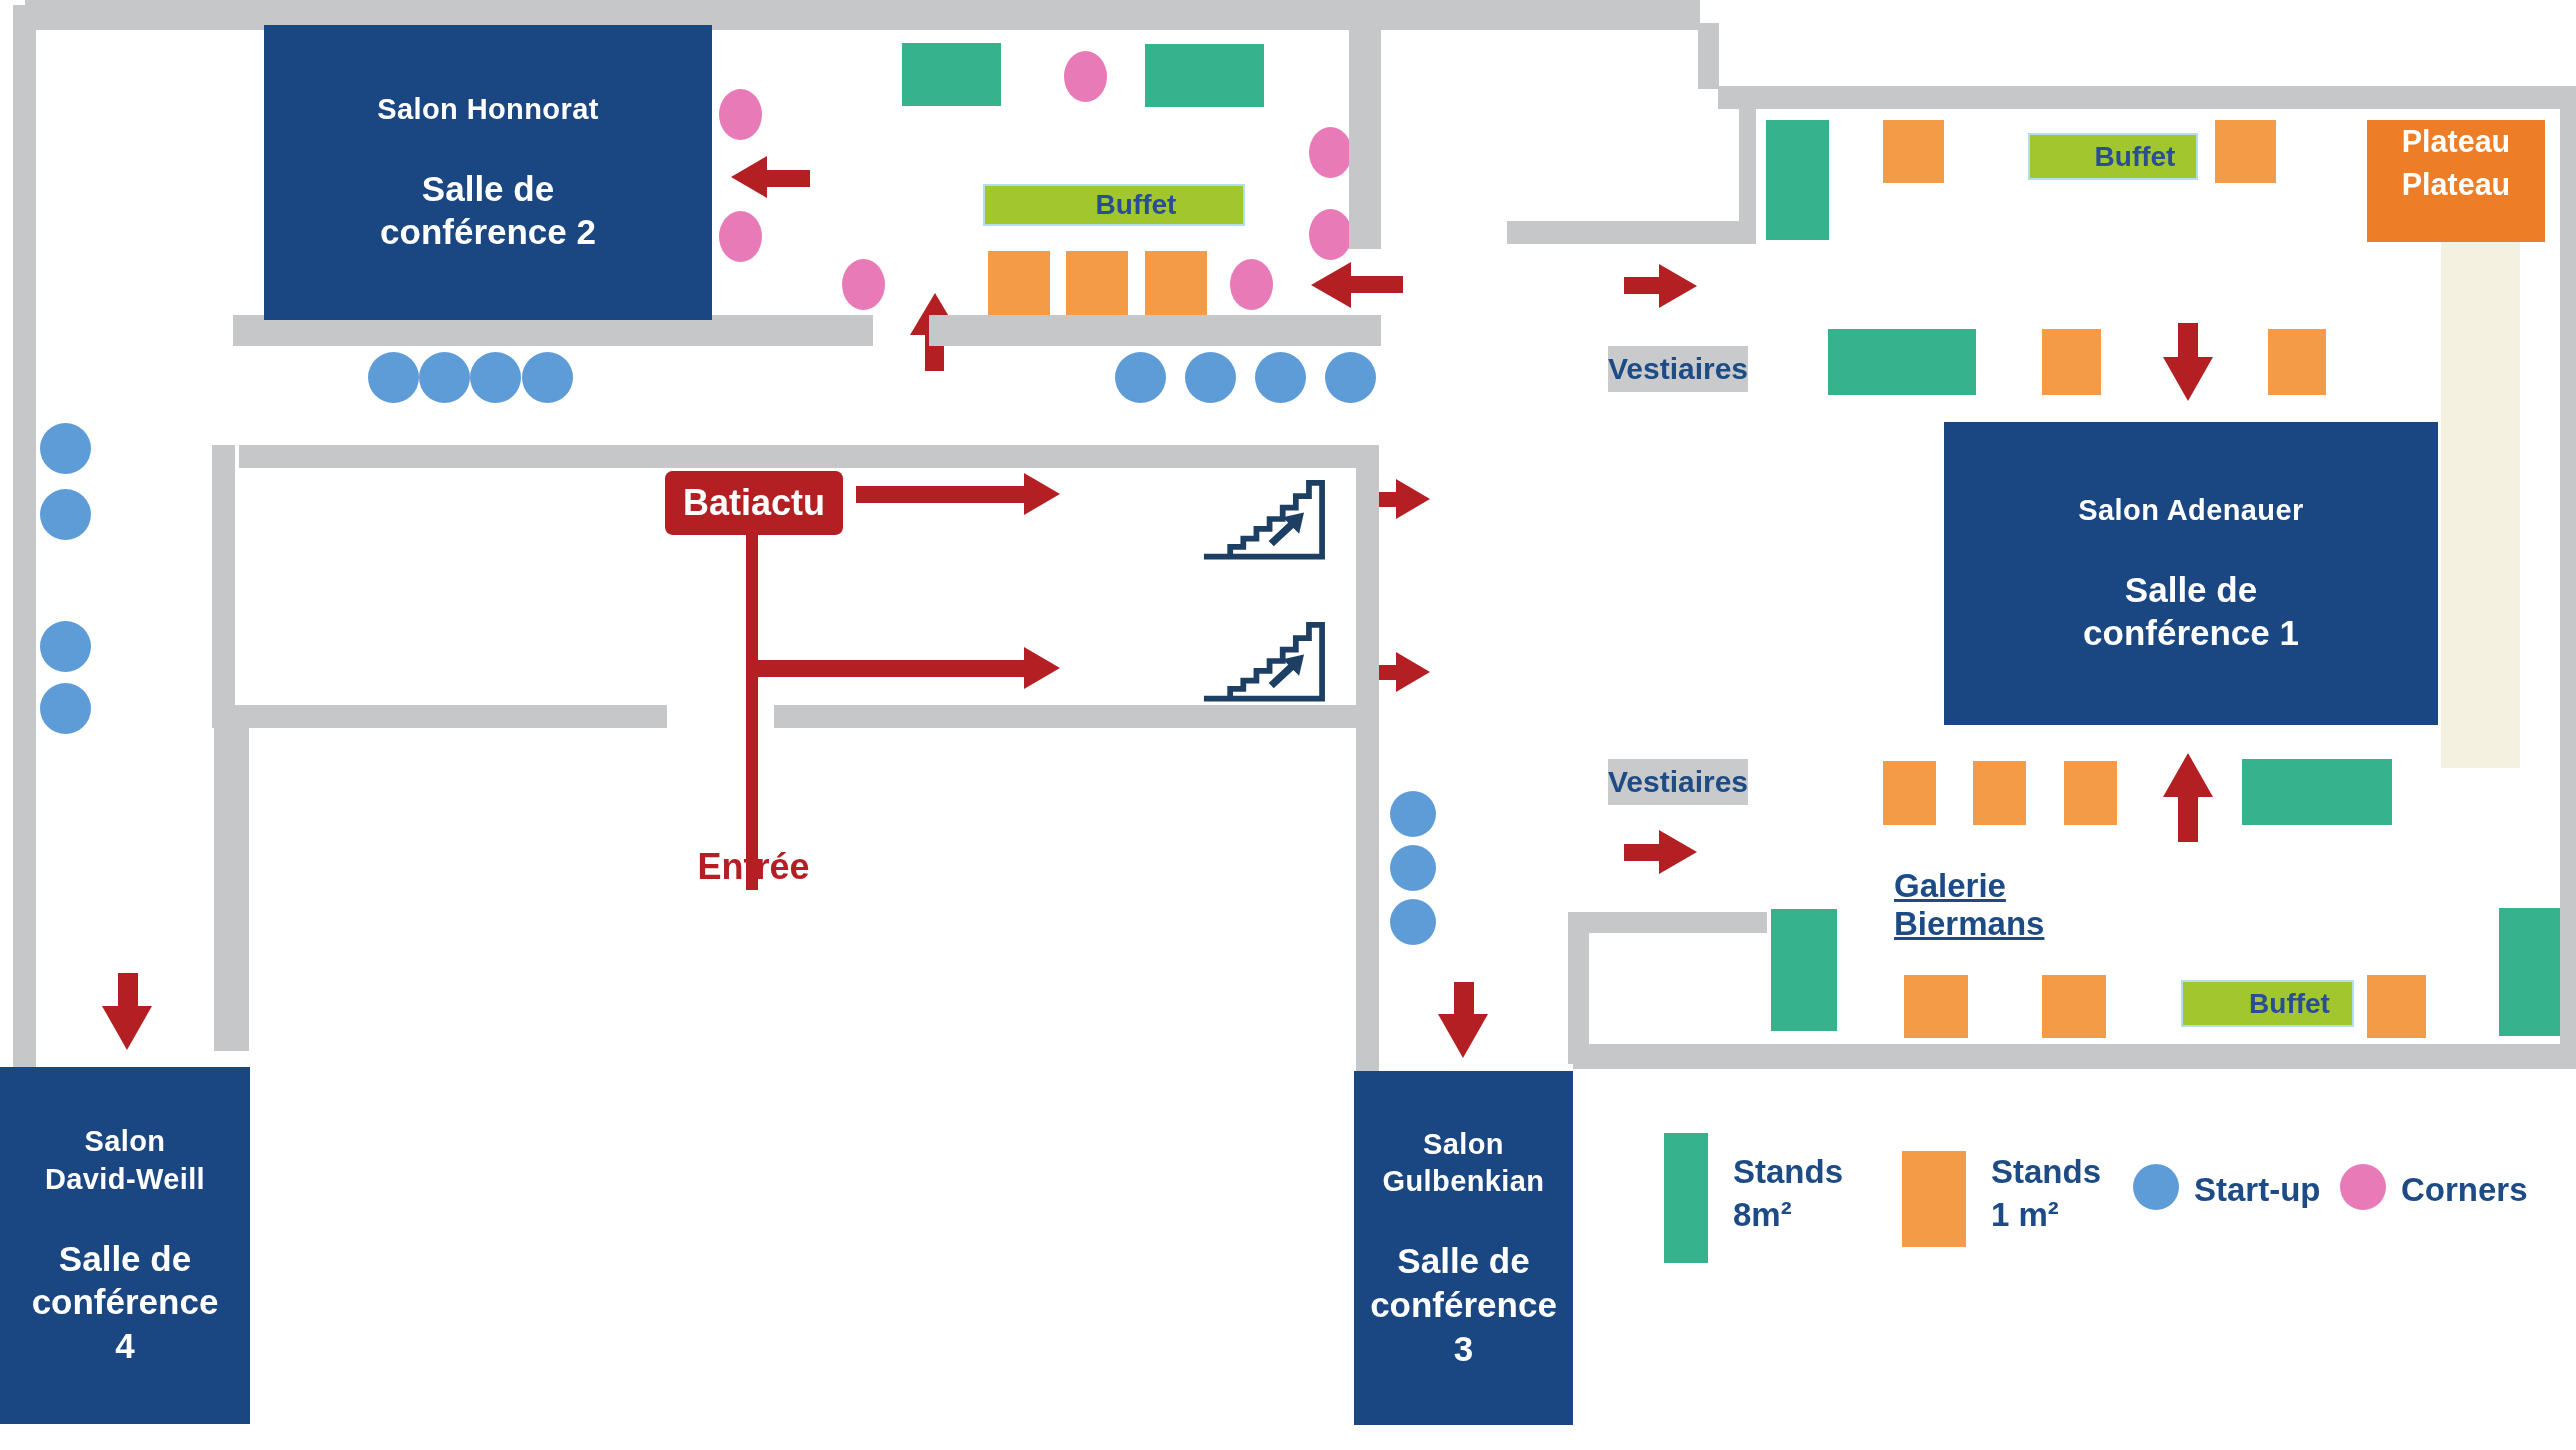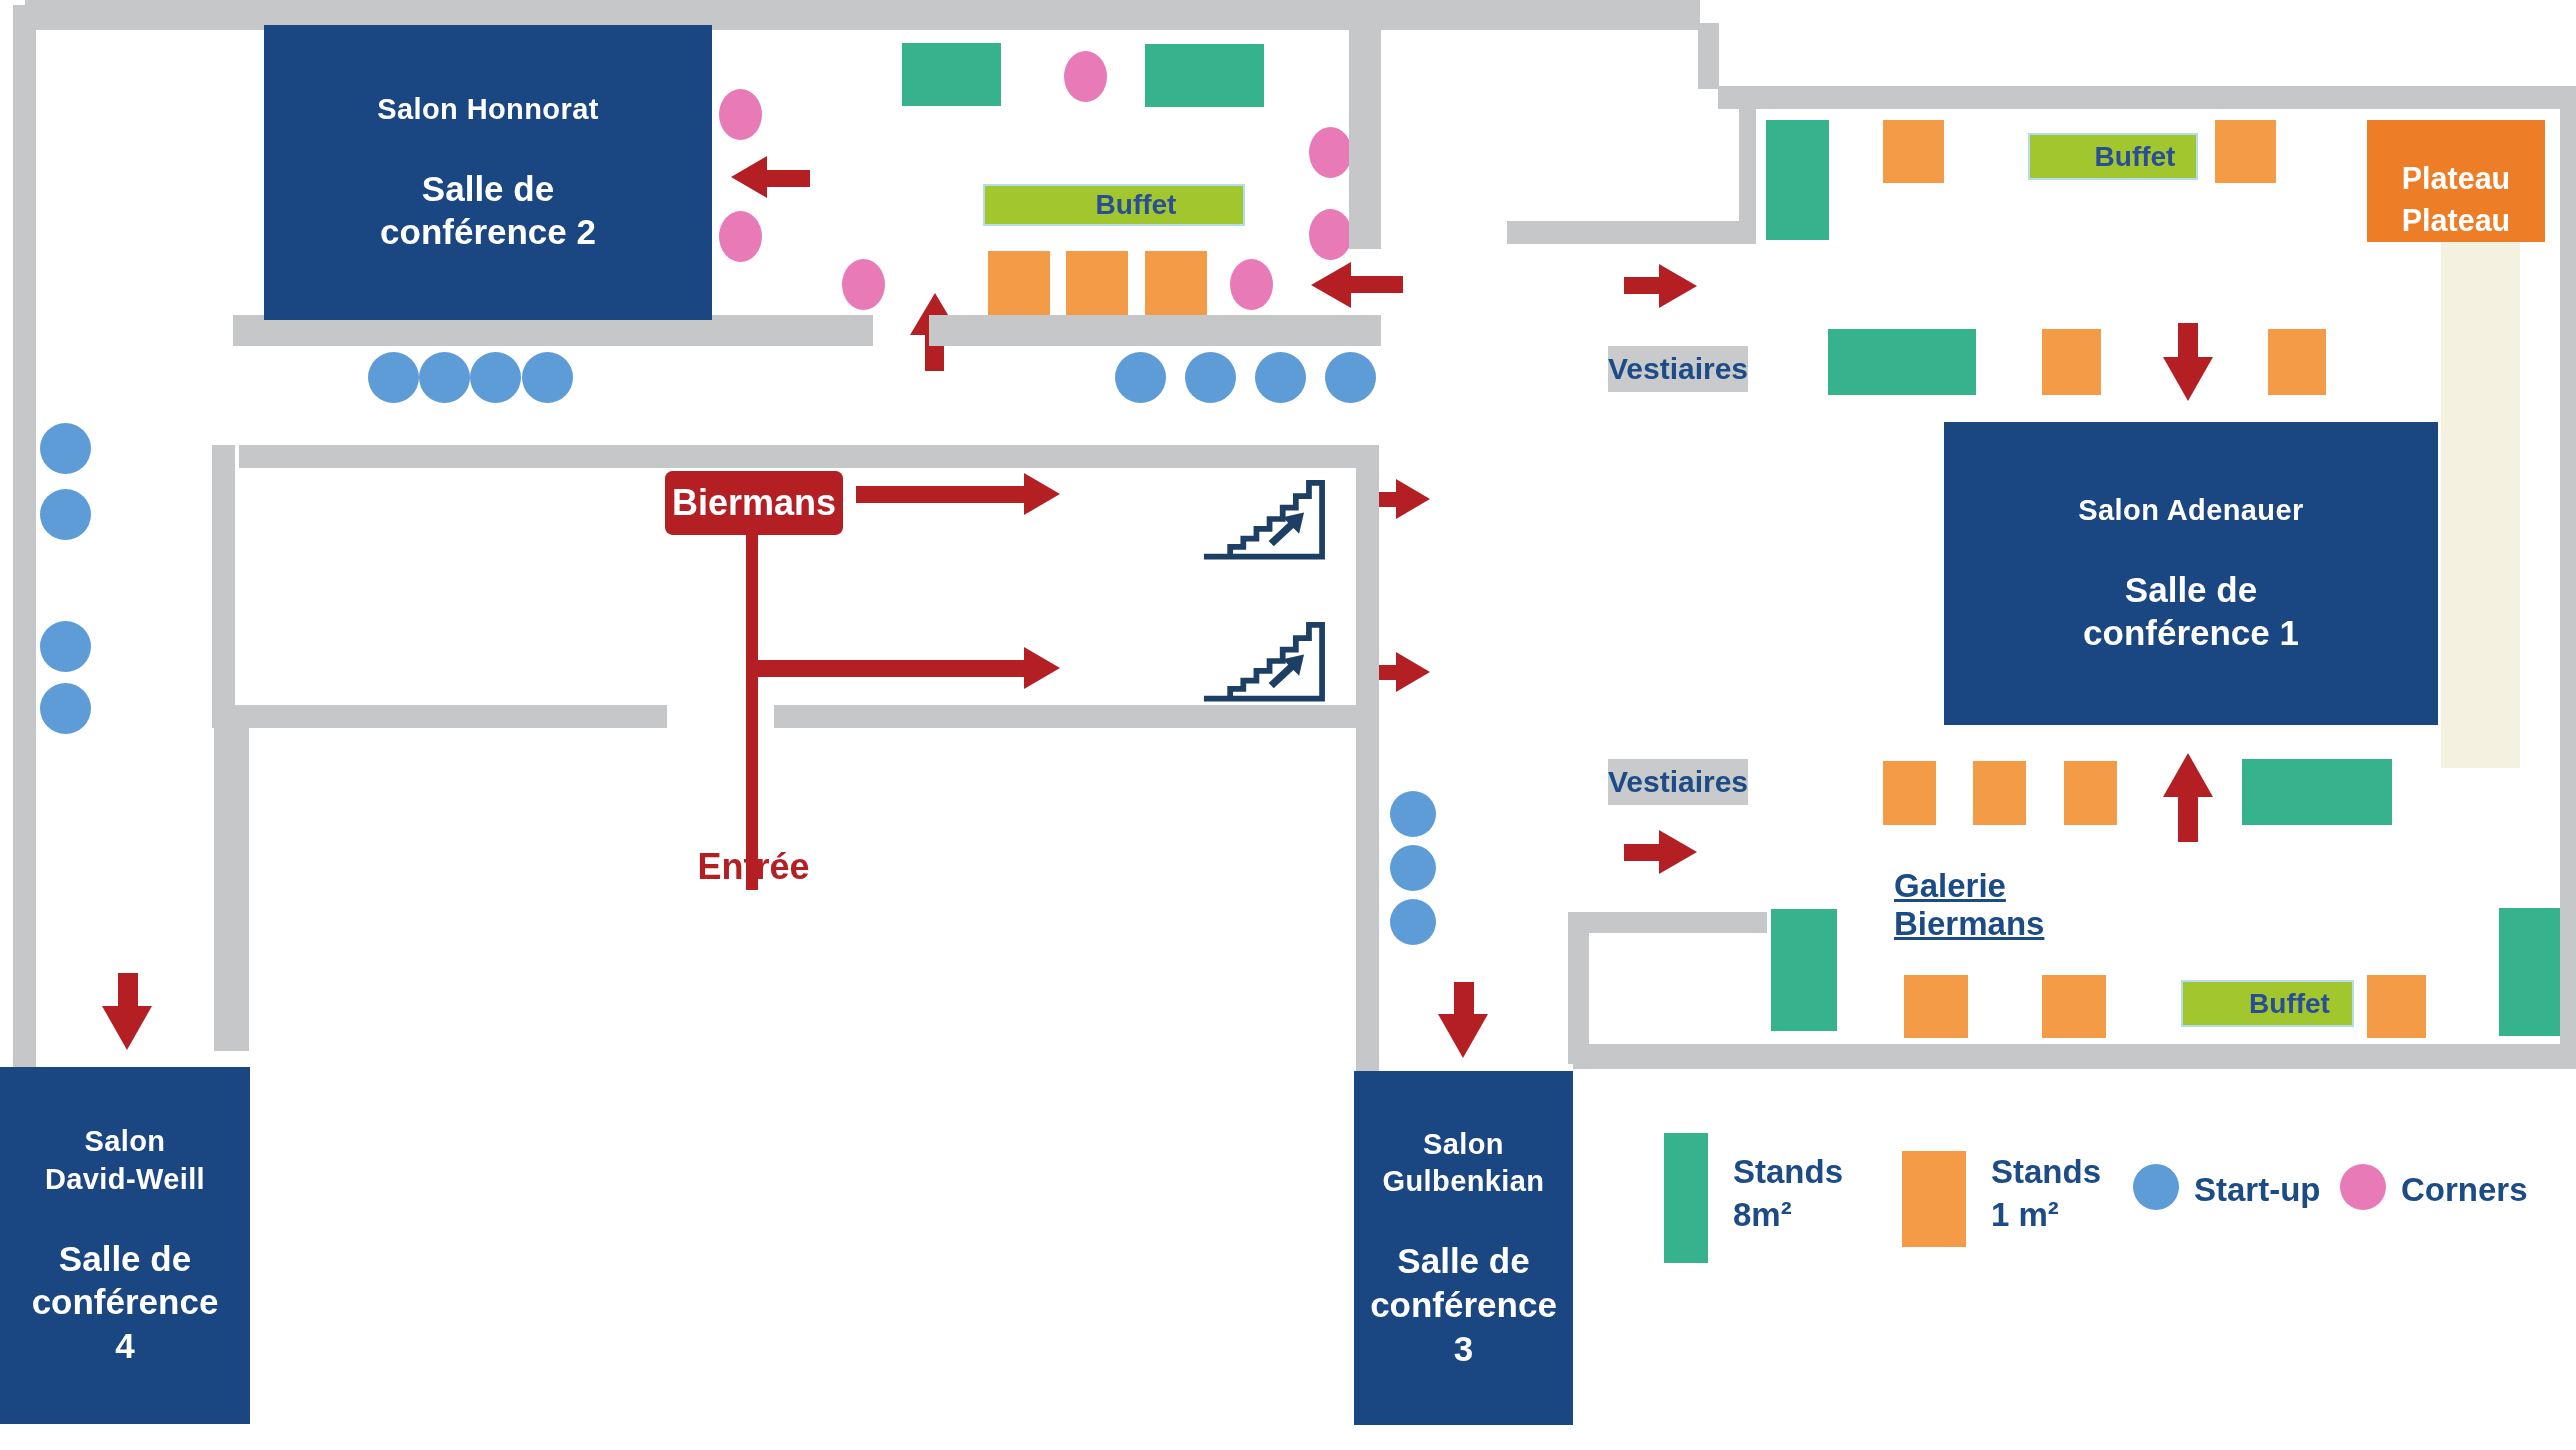--- a/index.html
+++ b/index.html
@@ -20,21 +20,21 @@
   .vest{position:absolute;background:#c9cacc;color:#1d4b85;font-weight:bold;font-size:30px;
         display:flex;align-items:center;justify-content:center;}
   .redline{position:absolute;background:#b41f24;}
   #accueil{position:absolute;background:#b41f24;color:#ffffff;font-weight:bold;font-size:36px;
            border-radius:7.4px;display:flex;align-items:center;justify-content:center;}
   #entree{position:absolute;color:#b41f24;font-weight:bold;font-size:36px;
           display:flex;align-items:center;justify-content:center;}
   #galerie{position:absolute;color:#1d4b85;font-weight:bold;font-size:33px;
            display:flex;align-items:center;justify-content:center;}
   #plateau{position:absolute;background:#ed7d26;color:#ffffff;font-weight:bold;font-size:30.5px;
-           line-height:1.4;display:flex;flex-direction:column;align-items:center;justify-content:flex-end;text-align:center;}
+           line-height:1.4;display:flex;flex-direction:column;align-items:center;justify-content:flex-start;text-align:center;}
   .legend-text{position:absolute;color:#1d4b85;font-weight:bold;font-size:33px;line-height:1.3;}
   .shaft{position:absolute;background:#b41f24;}
   .head{position:absolute;width:0;height:0;}
   .stairs{position:absolute;}
 </style>
 </head>
 <body>
 
 <div id="plan">
 
@@ -194,21 +194,21 @@
       <div>Gulbenkian</div>
     </div>
     <div class="room-salle">
       <div>Salle de</div>
       <div>conférence</div>
       <div>3</div>
     </div>
   </div>
 
   <div class="redline" style="left: 746px; top: 534px; width: 12.4px; height: 356px;"></div>
-  <div id="accueil" style="left: 665px; top: 471px; width: 178px; height: 64px;">Biermans</div>
+  <div id="accueil" style="left: 665px; top: 471px; width: 178px; height: 64px;">Batiactu</div>
   <div id="entree" style="left: 667px; top: 844px; width: 173px; height: 46px;">Entrée</div>
   <div id="galerie" style="left: 1894px; top: 883px; width: 247px; height: 44px; text-decoration: underline;">Galerie Biermans</div>
 
   <div id="plateau" style="left: 2367px; top: 120px; width: 178px; height: 122px;">
     <div>Plateau</div>
     <div>Plateau</div>
   </div>
 
 </div>
 

